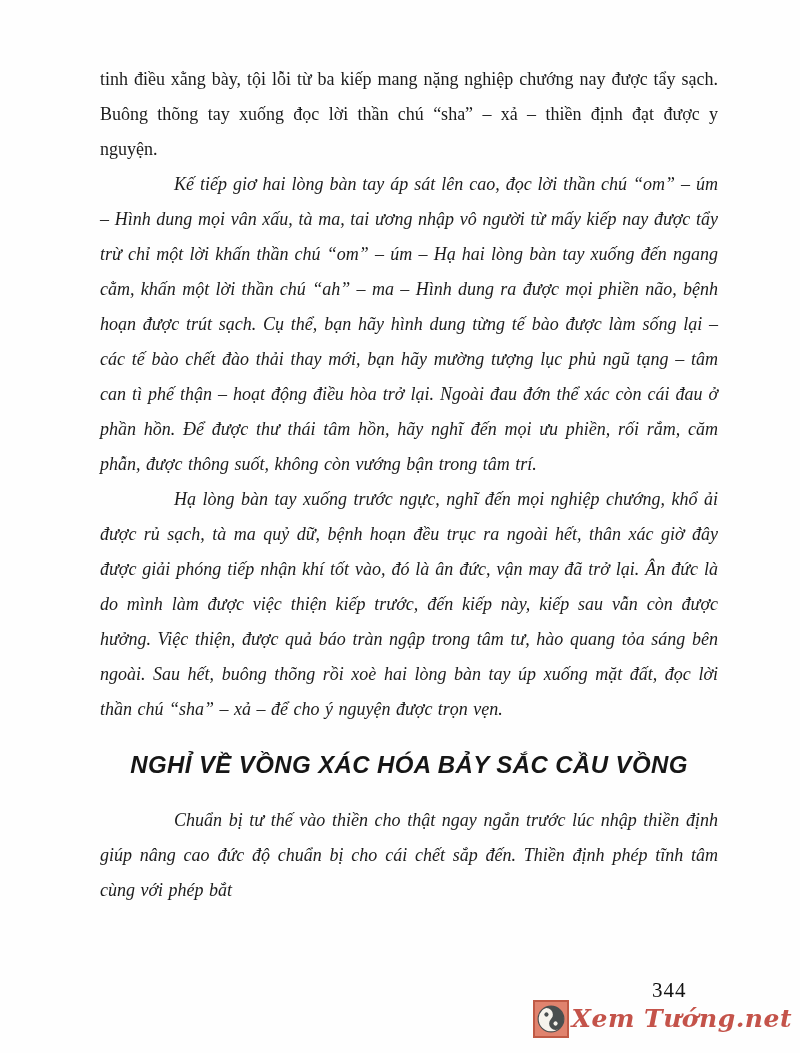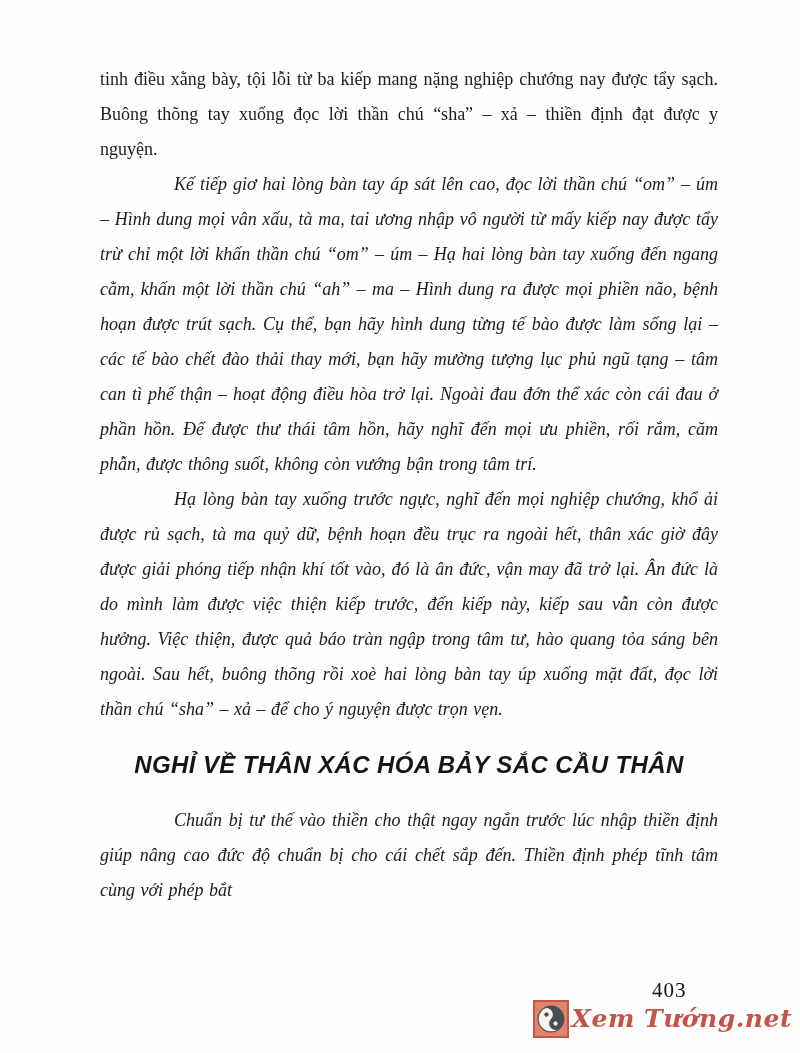--- a/index.html
+++ b/index.html
@@ -89,25 +89,25 @@
 </style>
 </head>
 <body>
 
 <div class="scan-page">
 
   <div class="text-block">
     <p class="para">tinh điều xằng bày, tội lỗi từ ba kiếp mang nặng nghiệp chướng nay được tẩy sạch. Buông thõng tay xuống đọc lời thần chú “sha” – xả – thiền định đạt được y nguyện.</p>
     <p class="para indented">Kế tiếp giơ hai lòng bàn tay áp sát lên cao, đọc lời thần chú “om” – úm – Hình dung mọi vân xấu, tà ma, tai ương nhập vô người từ mấy kiếp nay được tẩy trừ chỉ một lời khấn thần chú “om” – úm – Hạ hai lòng bàn tay xuống đến ngang cằm, khấn một lời thần chú “ah” – ma – Hình dung ra được mọi phiền não, bệnh hoạn được trút sạch. Cụ thể, bạn hãy hình dung từng tế bào được làm sống lại – các tế bào chết đào thải thay mới, bạn hãy mường tượng lục phủ ngũ tạng – tâm can tì phế thận – hoạt động điều hòa trở lại. Ngoài đau đớn thể xác còn cái đau ở phần hồn. Để được thư thái tâm hồn, hãy nghĩ đến mọi ưu phiền, rối rắm, căm phẫn, được thông suốt, không còn vướng bận trong tâm trí.</p>
     <p class="para indented">Hạ lòng bàn tay xuống trước ngực, nghĩ đến mọi nghiệp chướng, khổ ải được rủ sạch, tà ma quỷ dữ, bệnh hoạn đều trục ra ngoài hết, thân xác giờ đây được giải phóng tiếp nhận khí tốt vào, đó là ân đức, vận may đã trở lại. Ân đức là do mình làm được việc thiện kiếp trước, đến kiếp này, kiếp sau vẫn còn được hưởng. Việc thiện, được quả báo tràn ngập trong tâm tư, hào quang tỏa sáng bên ngoài. Sau hết, buông thõng rồi xoè hai lòng bàn tay úp xuống mặt đất, đọc lời thần chú “sha” – xả – để cho ý nguyện được trọn vẹn.</p>
-    <h2 class="section-heading">NGHỈ VỀ THÂN XÁC HÓA BẢY SẮC CẦU THÂN</h2>
+    <h2 class="section-heading">NGHỈ VỀ VỒNG XÁC HÓA BẢY SẮC CẦU VỒNG</h2>
     <p class="para indented">Chuẩn bị tư thế vào thiền cho thật ngay ngắn trước lúc nhập thiền định giúp nâng cao đức độ chuẩn bị cho cái chết sắp đến. Thiền định phép tĩnh tâm cùng với phép bắt</p>
   </div>
 
-  <div class="page-number">403</div>
+  <div class="page-number">344</div>
 
   <div class="watermark">
     <span class="wm-square">
       <svg viewBox="0 0 100 100" aria-hidden="true">
         <g transform="rotate(-45 50 50)">
           <circle cx="50" cy="50" r="46" fill="#f6f3ec" stroke="#4a4f4f" stroke-width="4"></circle>
           <path d="M50 4 A46 46 0 0 1 50 96 A23 23 0 0 1 50 50 A23 23 0 0 0 50 4 Z" fill="#4a4f4f"></path>
           <circle cx="50" cy="27" r="7.5" fill="#4a4f4f"></circle>
           <circle cx="50" cy="73" r="7.5" fill="#f6f3ec"></circle>
         </g>

